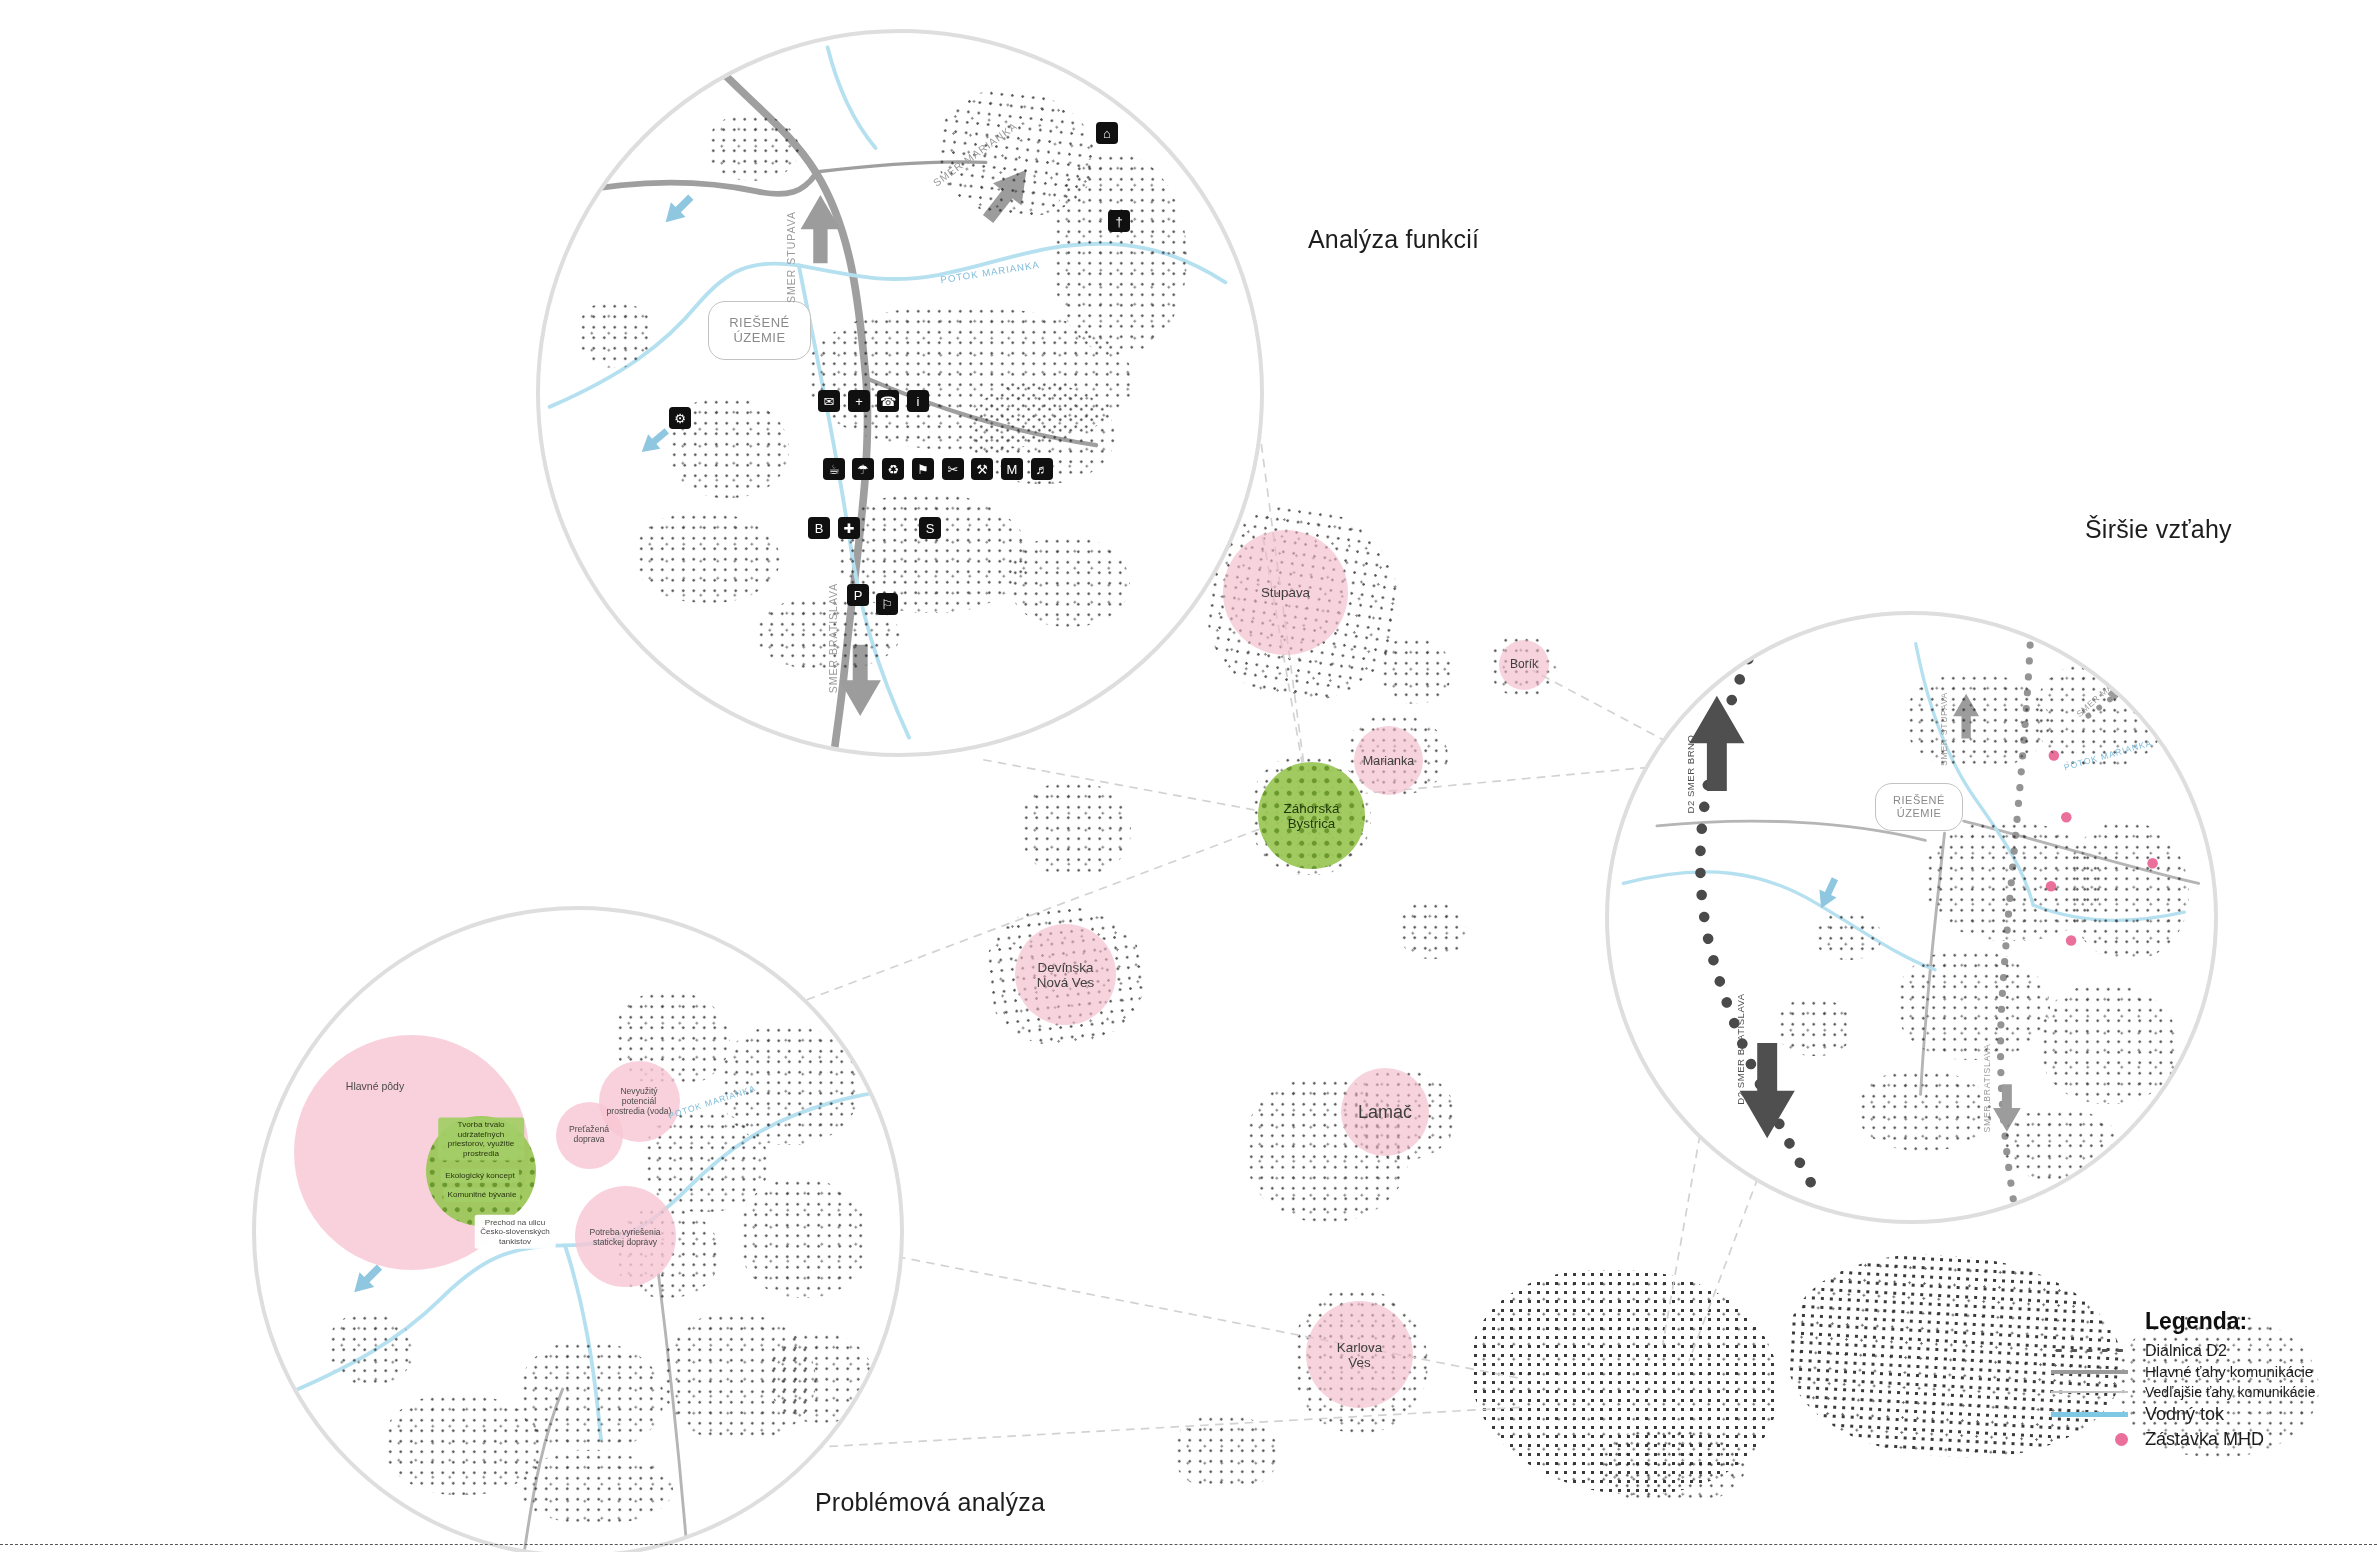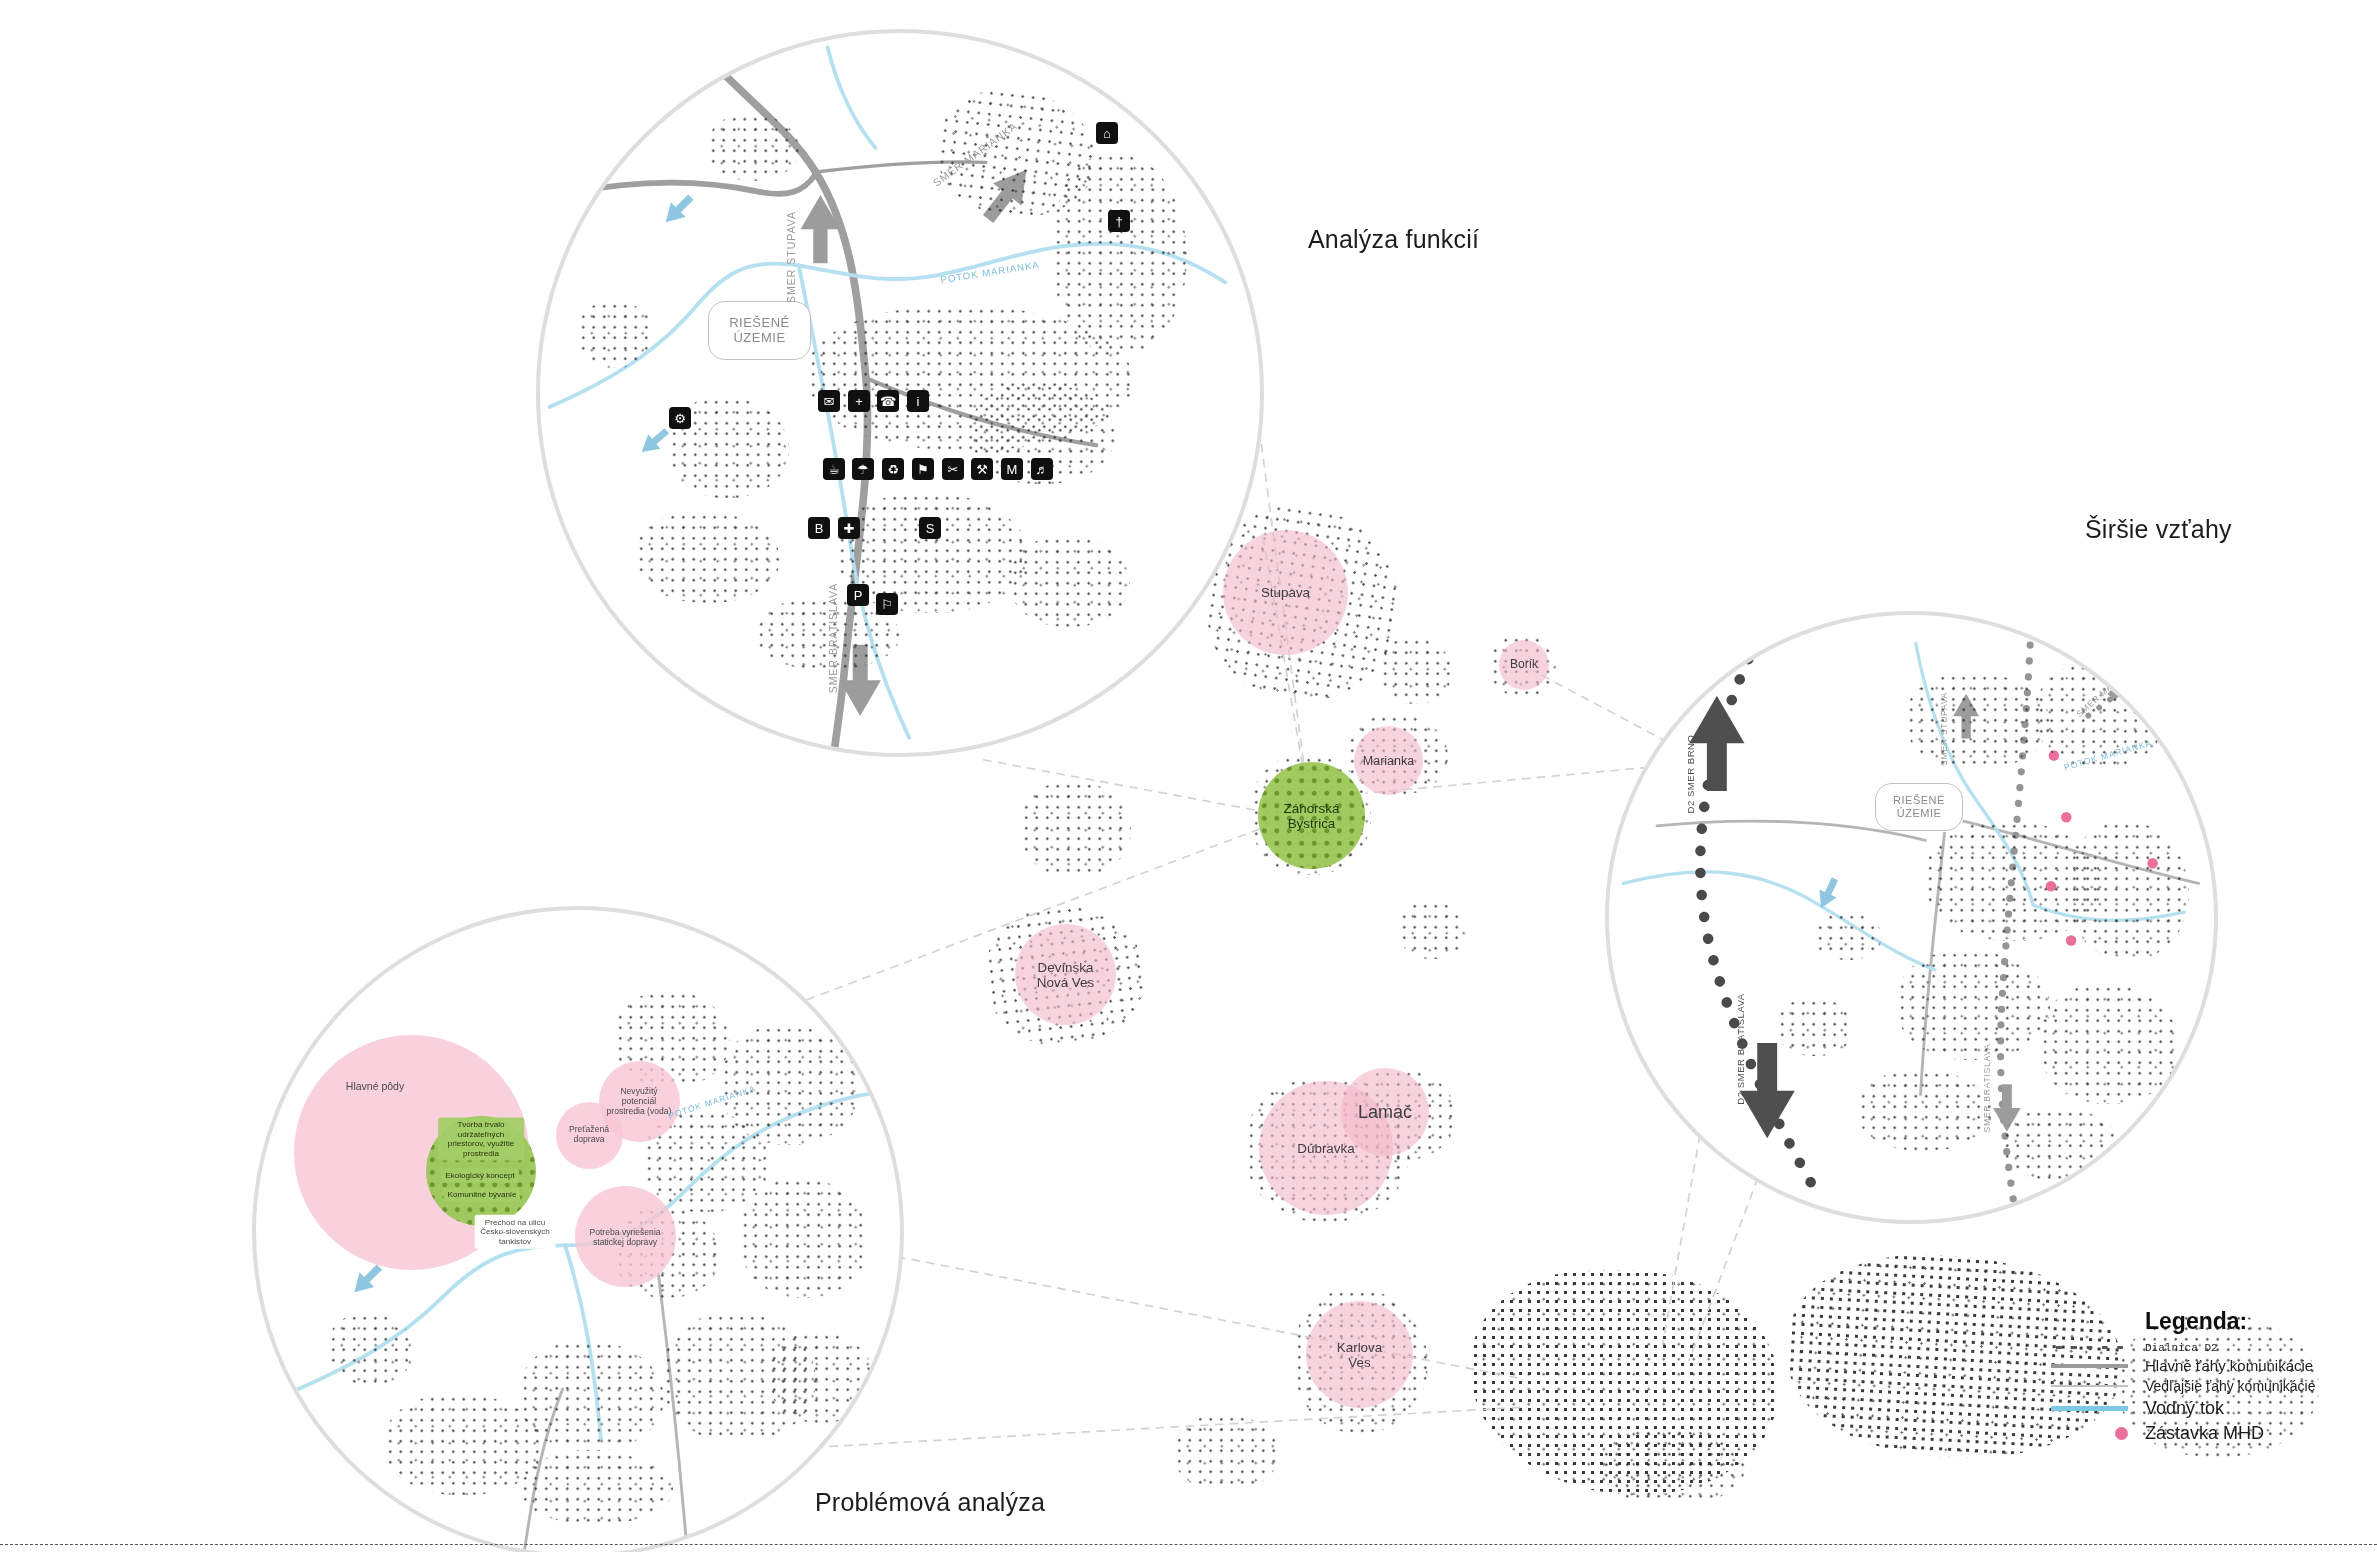--- a/index.html
+++ b/index.html
@@ -61,21 +61,21 @@
   .legend{position:absolute;}
   .legend-title{font-size:23px;font-weight:bold;color:#0f0f0f;margin-bottom:6.7px;}
   .legend-row{display:flex;align-items:center;margin-bottom:3.8px;color:#1c1c1c;}
   .symwrap{display:inline-flex;width:125px;justify-content:flex-end;align-items:center;margin-right:17px;}
   .sym-dotted{width:77px;height:8.6px;background-image:radial-gradient(#555 2.9px, transparent 3.2px);
               background-size:15.3px 8.6px;background-position:center;}
   .sym-solid{width:77px;height:4.3px;background:#9a9a9a;}
   .sym-thin{width:77px;height:2.4px;background:#c2c2c2;}
   .sym-blue{width:77px;height:4.3px;background:#7ec8e3;}
   .sym-pinkdot{width:13.4px;height:13.4px;border-radius:50%;background:#ea6f9a;}
-  .sz32{font-size:11px;font-family:Liberation Mono, monospace;} .sz31{font-size:15px;} .sz29{font-size:14px;} .sz38{font-size:18px;}
+  .sz32{font-size:16px;} .sz31{font-size:15px;} .sz29{font-size:14px;} .sz38{font-size:18px;}
 
   .bottom-rule{position:absolute;left:0;width:2377px;top:1544px;border-top:1.9px dashed #555;}
 </style>
 </head>
 <body>
 
 <div class="canvas">
 
   
   <svg width="0" height="0" aria-hidden="true">
@@ -127,23 +127,20 @@
     </div>
   <div class="settl pink" style="left:1354px;top:726px;width:69px;height:69px;">
     <div class="slbl" style="font-size:12.5px;">Marianka</div>
     </div>
   <div class="settl gcirc" style="left:1258px;top:762px;width:107px;height:107px;">
     <div class="slbl">Záhorská Bystrica</div>
     </div>
   <div class="settl pink" style="left:1015px;top:924px;width:101px;height:101px;">
     <div class="slbl" style="max-width:70%;">Devínska Nová Ves</div>
     </div>
-  <div class="settl pink" style="left:1259px;top:1081px;width:134px;height:134px;">
-    <div class="slbl">Dúbravka</div>
-    </div>
   <div class="settl pink" style="left:1341px;top:1068px;width:88px;height:88px;">
     <div class="slbl" style="font-size:18px;">Lamač</div>
     </div>
   <div class="settl pink" style="left:1306px;top:1301px;width:107px;height:107px;">
     <div class="slbl" style="max-width:55%;">Karlova Ves</div>
     </div>
 
   
   <div class="bubble" style="left:536px;top:29px;width:728px;height:728px;">
     <svg width="719" height="719" viewBox="0 0 1500 1500">

